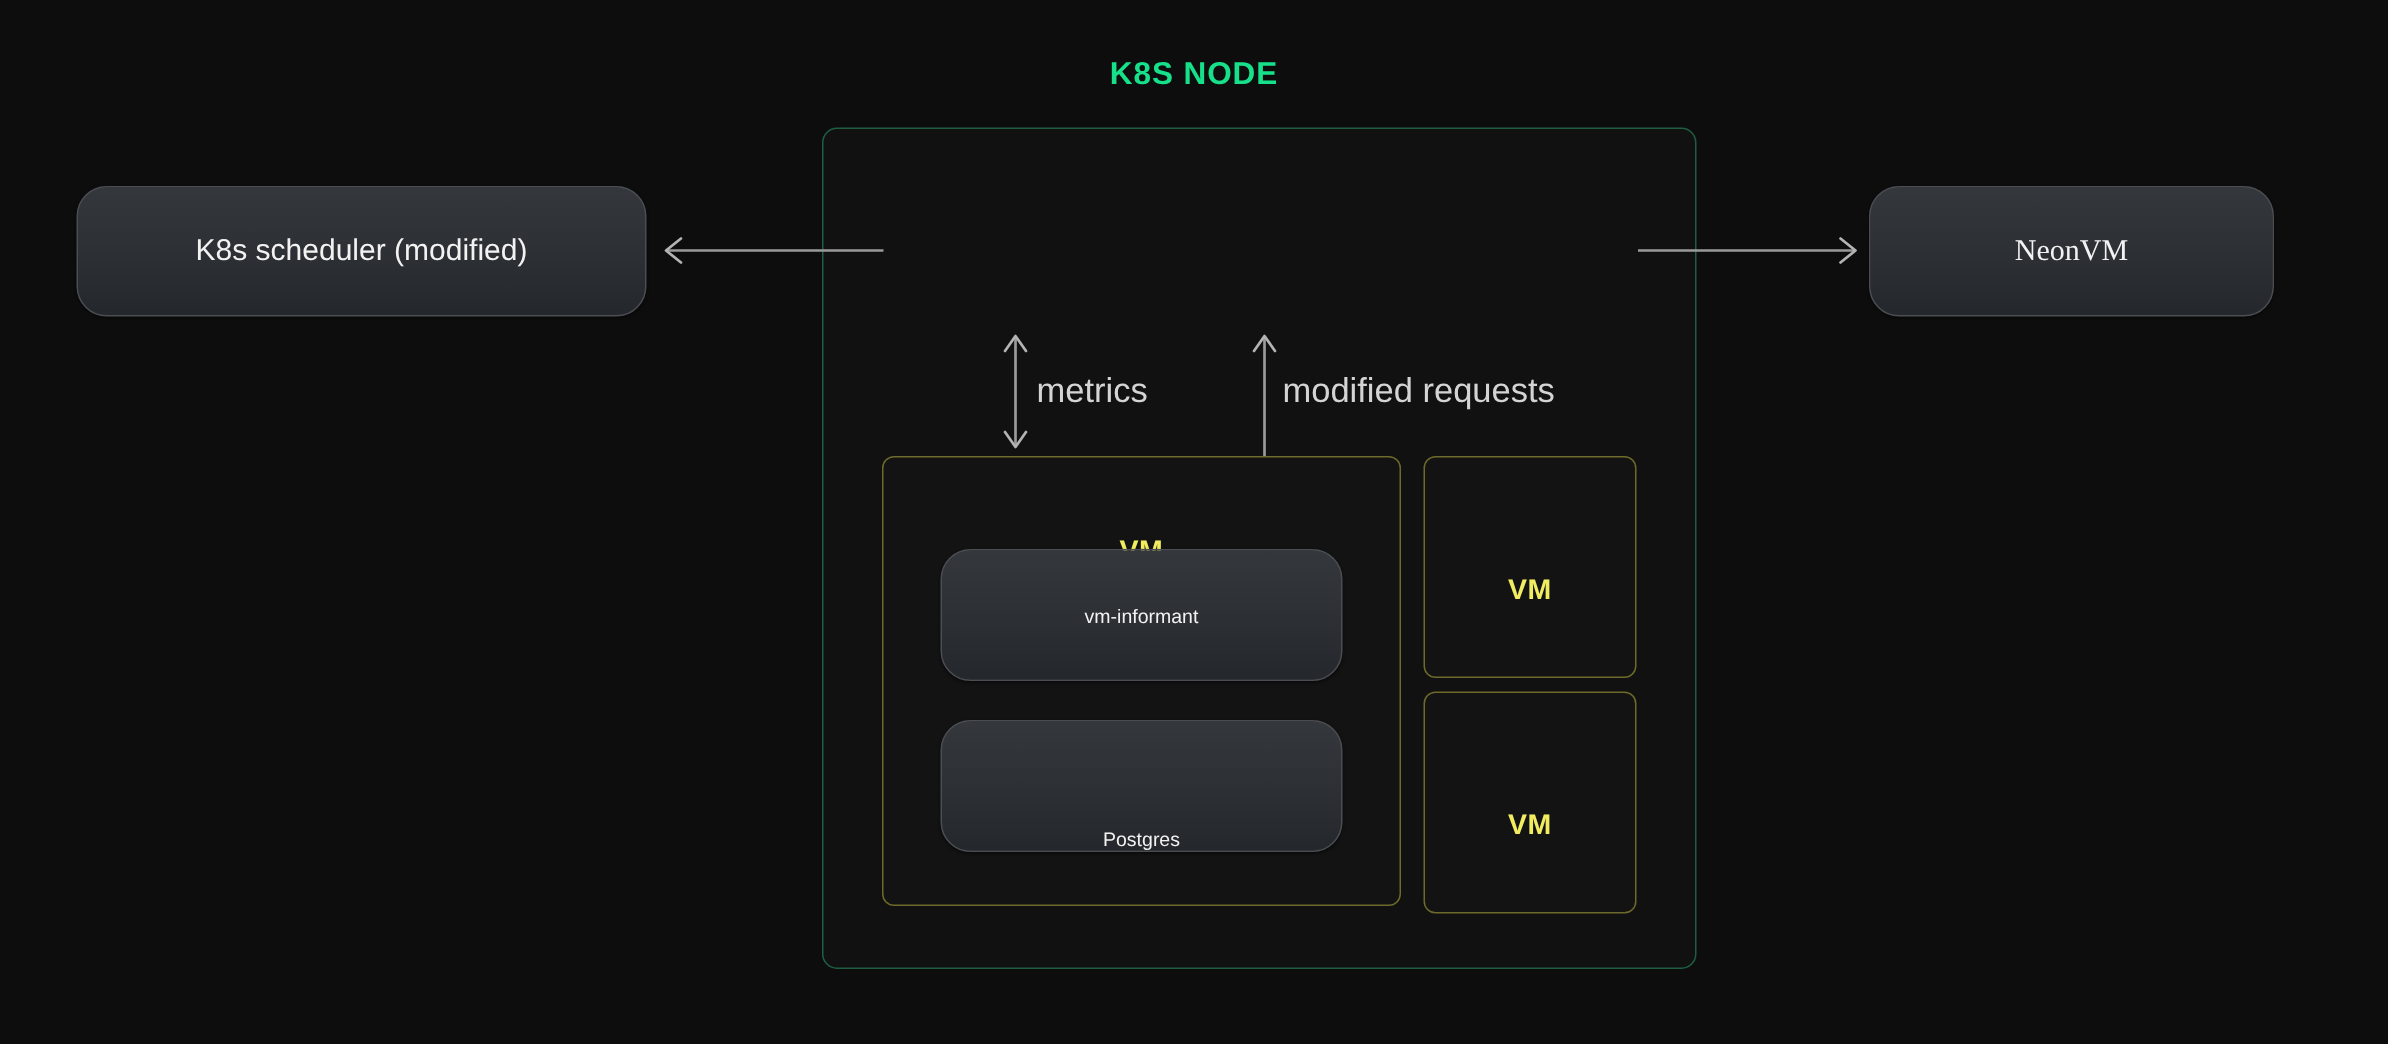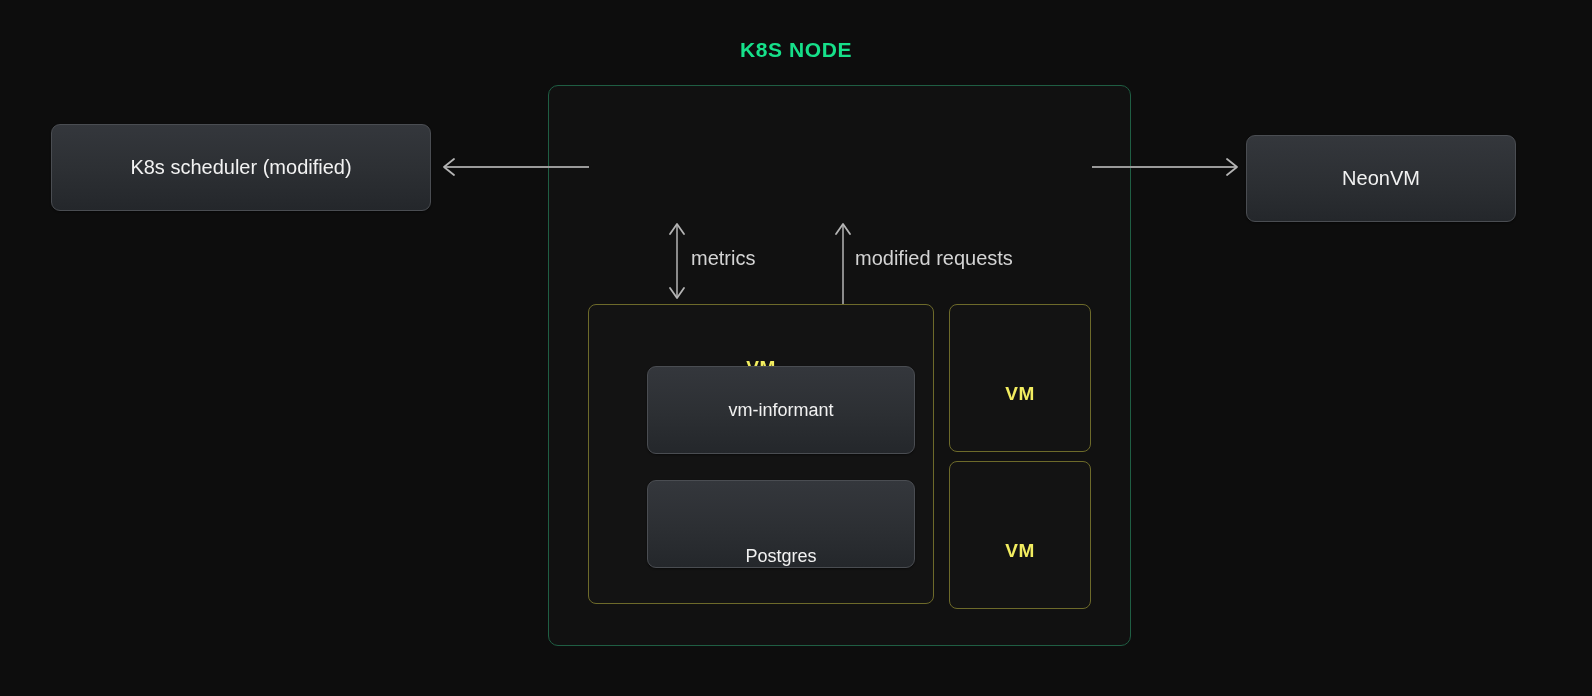--- a/index.html
+++ b/index.html
@@ -36,34 +36,34 @@
     left: 548px; top: 85px;
     width: 583px; height: 561px;
     border: 1.6px solid #1f5e43;
     border-radius: 10px;
     background: #111111;
   }
 
   
   .comp-box {
     border: 1px solid #4a4d52;
-    border-radius: 9px;
+    border-radius: 20px;
     background: linear-gradient(180deg, #34373c 0%, #2c2f33 55%, #24272b 100%);
     display: flex;
     align-items: center;
     justify-content: center;
     color: #f2f2f2;
     font-size: 20px;
     box-shadow: 0 1px 2px rgba(0,0,0,0.45);
   }
-  .comp-box.small { font-size: 18px; margin-left: 20px; }
+  .comp-box.small { font-size: 13px; }
 
   #box-scheduler { left: 51px;   top: 124px; width: 380px; height: 87px; }
   #box-agent     { left: 587px;  top: 124px; width: 505px; height: 87px; }
-  #box-neonvm    { left: 1246px; top: 135px; width: 270px; height: 87px; }
+  #box-neonvm    { left: 1246px; top: 124px; width: 270px; height: 87px; font-family: Liberation Serif, serif; }
   #box-informant { left: 627px;  top: 366px; width: 268px; height: 88px; }
   #box-postgres  { left: 627px;  top: 480px; width: 268px; height: 88px; align-items: flex-end; }
 
   
   .vm-box {
     border: 1.4px solid #6d6a2a;
     border-radius: 8px;
     background: #131313;
   }
   .vm-label {
@@ -90,21 +90,21 @@
                 stroke-linecap: round; stroke-linejoin: round; }
 
   #arrow-left-svg  { left: 437px; top: 153px; width: 152px; height: 28px; }
   #arrow-right-svg { left: 1092px; top: 153px; width: 152px; height: 28px; }
   #arrow-metrics-svg { left: 662px; top: 218px; width: 30px; height: 86px; }
   #arrow-scaling-svg { left: 828px; top: 218px; width: 30px; height: 145px; }
 
   
   .arrow-label {
     color: #d4d4d4;
-    font-size: 20px;
+    font-size: 23px;
     white-space: nowrap;
     user-select: none;
   }
   #label-metrics { left: 691px; top: 247px; }
   #label-scaling { left: 855px; top: 247px; }
 </style>
 </head>
 <body>
 
 <div id="stage">

